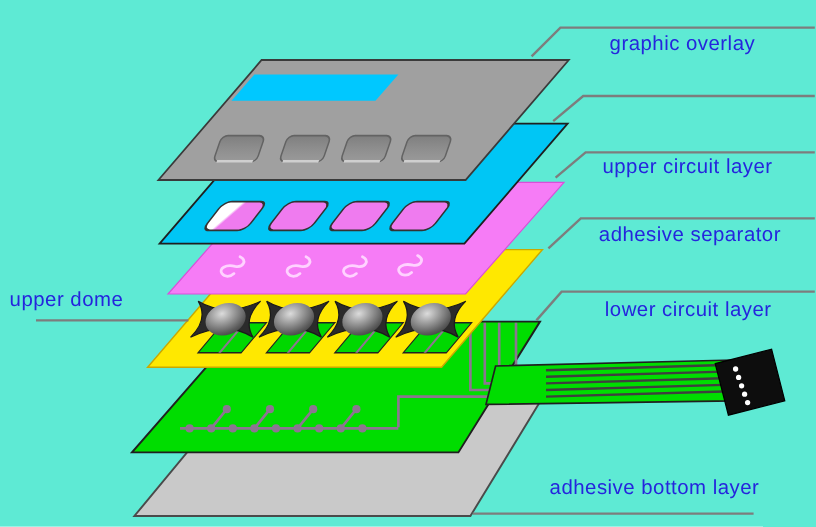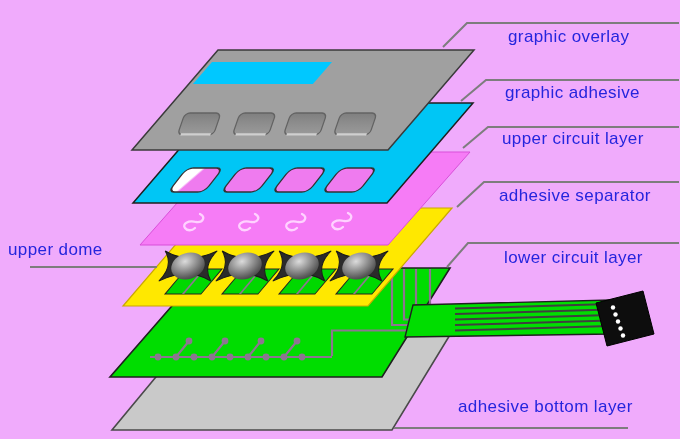--- a/index.html
+++ b/index.html
@@ -1,17 +1,17 @@
 <!DOCTYPE html>
 <html><head>
 <meta charset="utf-8">
 <style>
   html,body{margin:0;padding:0;background:#ffffff;}
   #stage{
-    position:relative;width:680px;height:439px;background:#f0abfc;overflow:hidden;
+    position:relative;width:680px;height:439px;background:#5eead4;overflow:hidden;
     font-family:"Liberation Sans", sans-serif;
   }
   #diagram-svg{position:absolute;left:0;top:0;}
   .lbl{
     position:absolute;color:#2525dd;font-size:17px;line-height:19px;
     letter-spacing:0.4px;white-space:nowrap;
   }
 </style>
 </head>
 <body>
@@ -195,20 +195,19 @@
       <path d="M461,101 L486,80 H679"></path>
       <path d="M463,148 L488,127 H679"></path>
       <path d="M457,207 L484,182 H679"></path>
       <path d="M447,267 L468,243 H679"></path>
       <path d="M394,428 H628"></path>
       <path d="M30,267 H157"></path>
     </g>
   </svg>
 
   <div class="lbl" style="left:508px;top:27px;">graphic overlay</div>
-  <div class="lbl" style="left:505px;top:83px;">graphic adhesive</div>
   <div class="lbl" style="left:499px;top:186px;">adhesive separator</div>
   <div class="lbl" style="left:502px;top:129px;">upper circuit layer</div>
   <div class="lbl" style="left:8px;top:240px;">upper dome</div>
   <div class="lbl" style="left:504px;top:248px;">lower circuit layer</div>
   <div class="lbl" style="left:458px;top:397px;">adhesive bottom layer</div>
 
 </div>
 
 </body></html>

